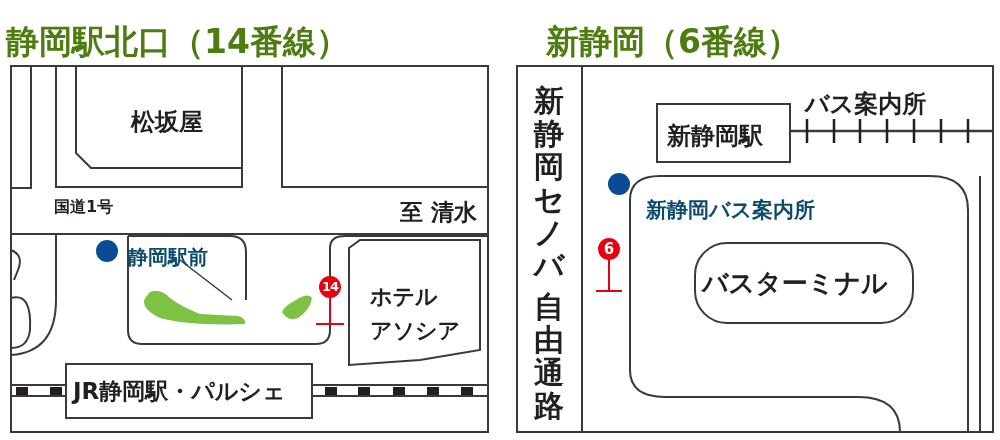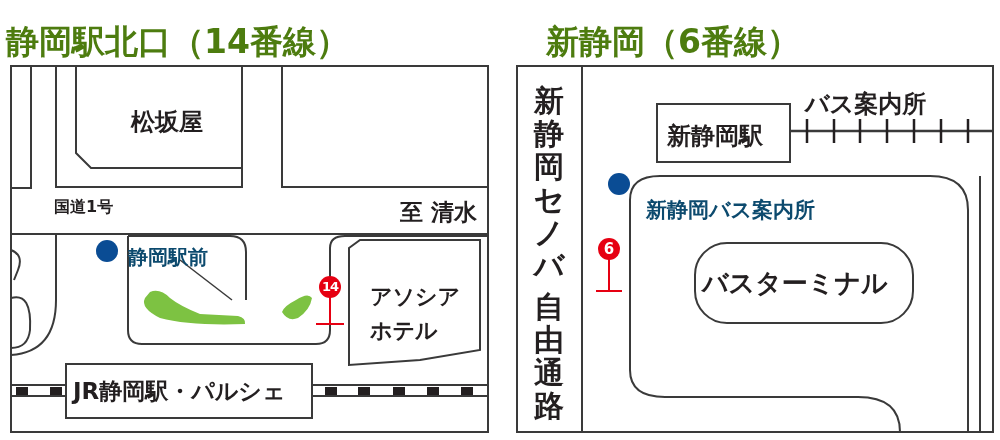--- a/index.html
+++ b/index.html
@@ -107,22 +107,22 @@
 <div class="lbl" style="left:400px; top:197px; font-size:23px;">至 清水</div>
 
 <div class="dot" style="left:96px; top:240px;"></div>
 <div class="lbl blue" style="left:128px; top:243px; font-size:20px; line-height:28px;">
   <div>静岡駅前</div>
 </div>
 
 <div class="stop two" style="left:319px; top:276px;">14</div>
 
 <div class="lbl" style="left:370px; top:280px; font-size:22px; line-height:34px;">
+  <div>ホテル</div>
   <div>アソシア</div>
-  <div>ホテル</div>
 </div>
 
 <div class="lbl" style="left:73px; top:376px; font-size:23px;">JR静岡駅・パルシェ</div>
 
 <div class="title" style="left:518px;margin-left:28px;">新静岡（6番線）</div>
 
 <div class="vert" style="left:532px; top:84px;">
   <span>新</span>
   <span>静</span>
   <span>岡</span>

